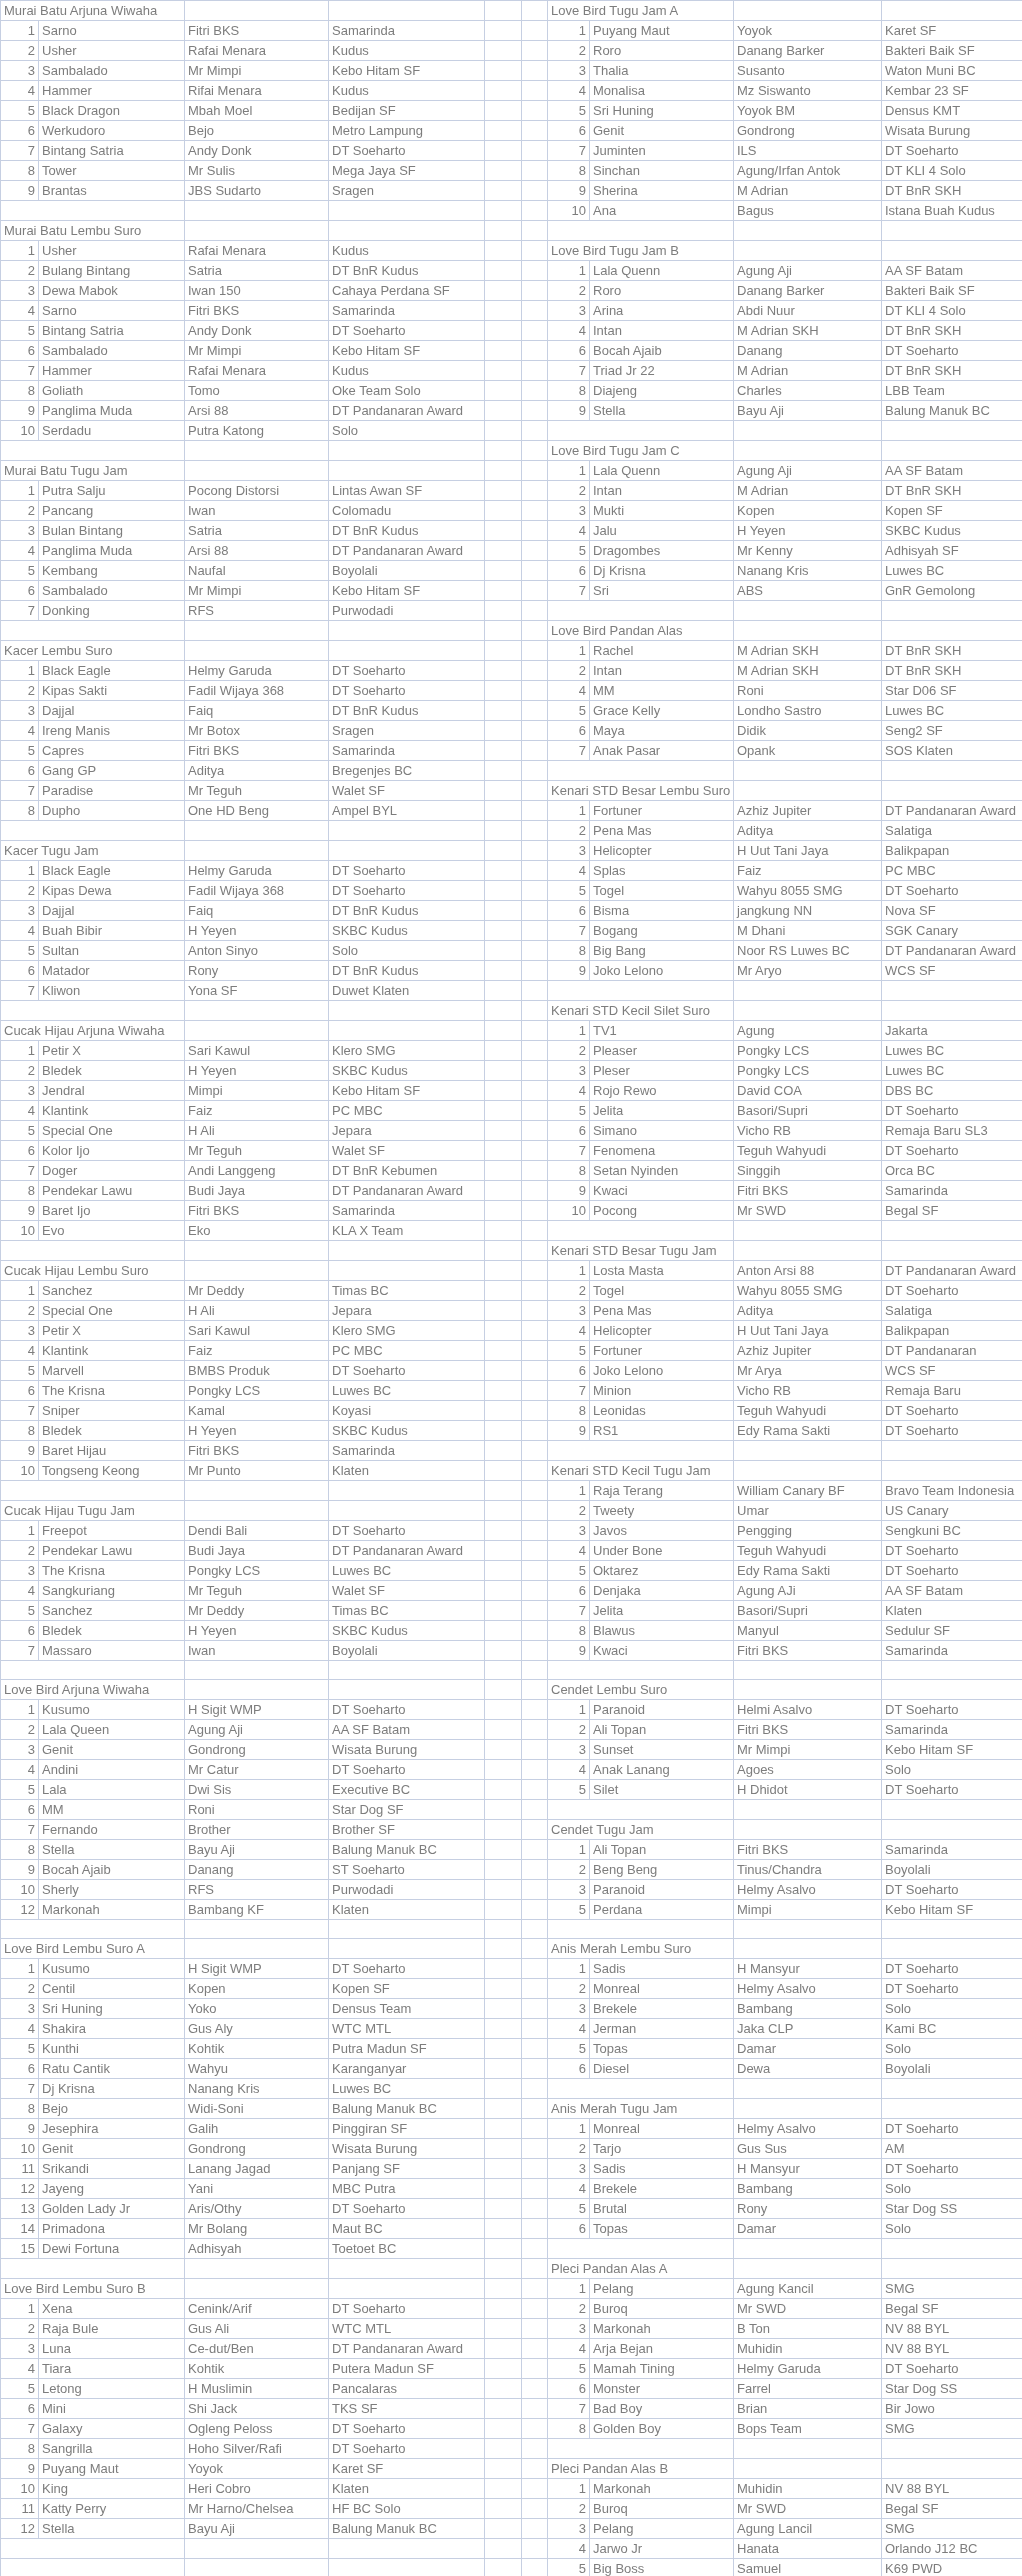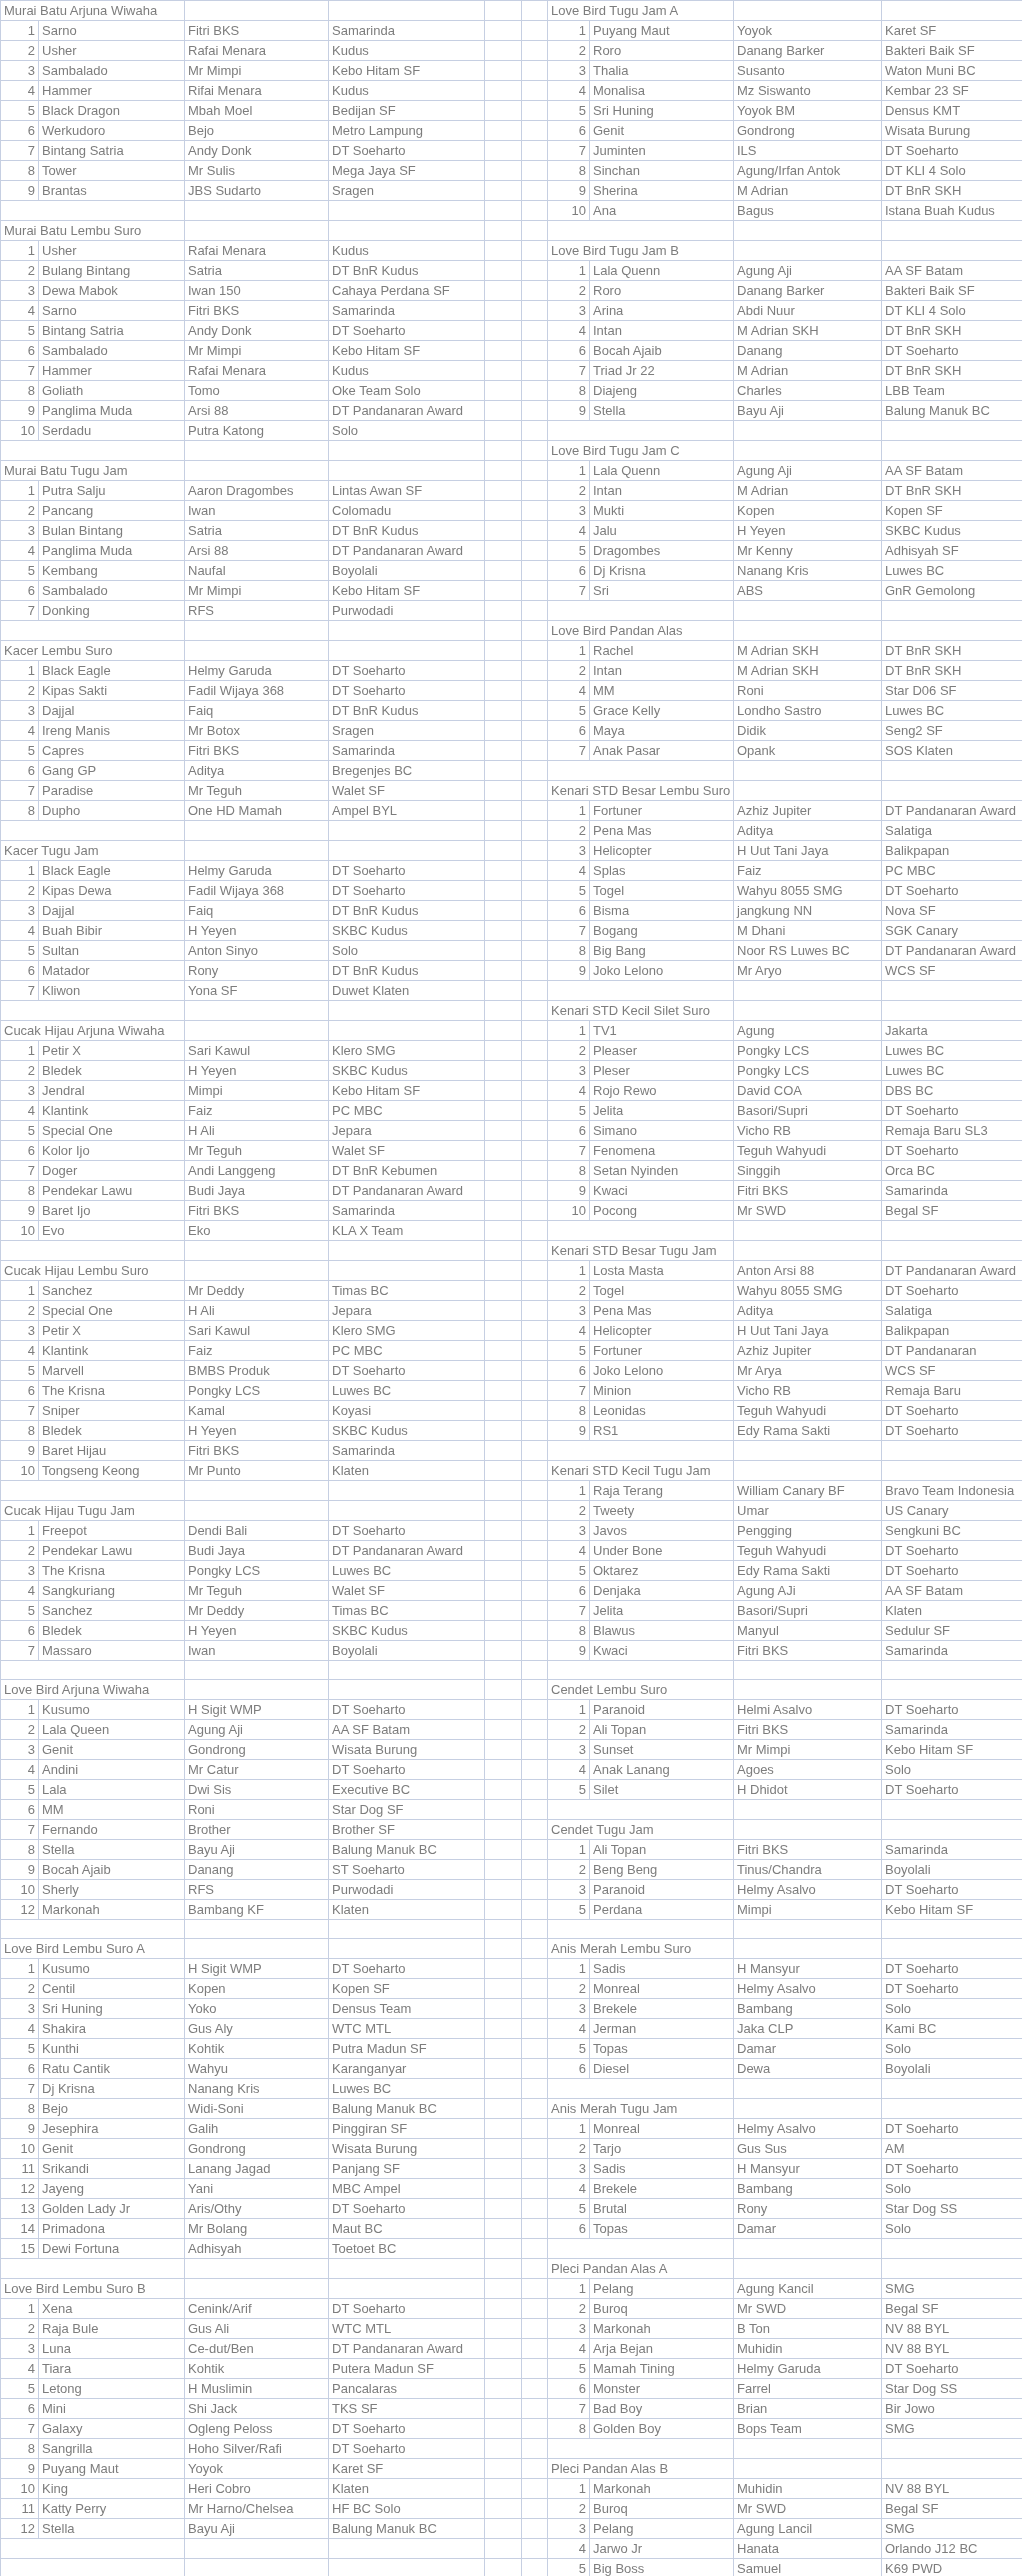--- a/index.html
+++ b/index.html
@@ -327,21 +327,21 @@
           <td class="gap"></td>
           <td class="gap"></td>
           <td class="rank">1</td>
           <td class="name">Lala Quenn</td>
           <td class="owner">Agung Aji</td>
           <td class="team">AA SF Batam</td>
         </tr>
         <tr>
           <td class="rank">1</td>
           <td class="name">Putra Salju</td>
-          <td class="owner">Aaron Dragombes</td>
+          <td class="owner">Pocong Distorsi</td>
           <td class="team">Lintas Awan SF</td>
           <td class="gap"></td>
           <td class="gap"></td>
           <td class="rank">2</td>
           <td class="name">Intan</td>
           <td class="owner">M Adrian</td>
           <td class="team">DT BnR SKH</td>
         </tr>
         <tr>
           <td class="rank">2</td>
@@ -513,21 +513,21 @@
           <td class="team">Walet SF</td>
           <td class="gap"></td>
           <td class="gap"></td>
           <td class="hdr" colspan="2">Kenari STD Besar Lembu Suro</td>
           <td class="blank"></td>
           <td class="blank"></td>
         </tr>
         <tr>
           <td class="rank">8</td>
           <td class="name">Dupho</td>
-          <td class="owner">One HD Mamah</td>
+          <td class="owner">One HD Beng</td>
           <td class="team">Ampel BYL</td>
           <td class="gap"></td>
           <td class="gap"></td>
           <td class="rank">1</td>
           <td class="name">Fortuner</td>
           <td class="owner">Azhiz Jupiter</td>
           <td class="team">DT Pandanaran Award</td>
         </tr>
         <tr>
           <td class="blank" colspan="2"></td>
@@ -1316,21 +1316,21 @@
           <td class="gap"></td>
           <td class="rank">3</td>
           <td class="name">Sadis</td>
           <td class="owner">H Mansyur</td>
           <td class="team">DT Soeharto</td>
         </tr>
         <tr>
           <td class="rank">12</td>
           <td class="name">Jayeng</td>
           <td class="owner">Yani</td>
-          <td class="team">MBC Ampel</td>
+          <td class="team">MBC Putra</td>
           <td class="gap"></td>
           <td class="gap"></td>
           <td class="rank">4</td>
           <td class="name">Brekele</td>
           <td class="owner">Bambang</td>
           <td class="team">Solo</td>
         </tr>
         <tr>
           <td class="rank">13</td>
           <td class="name">Golden Lady Jr</td>

